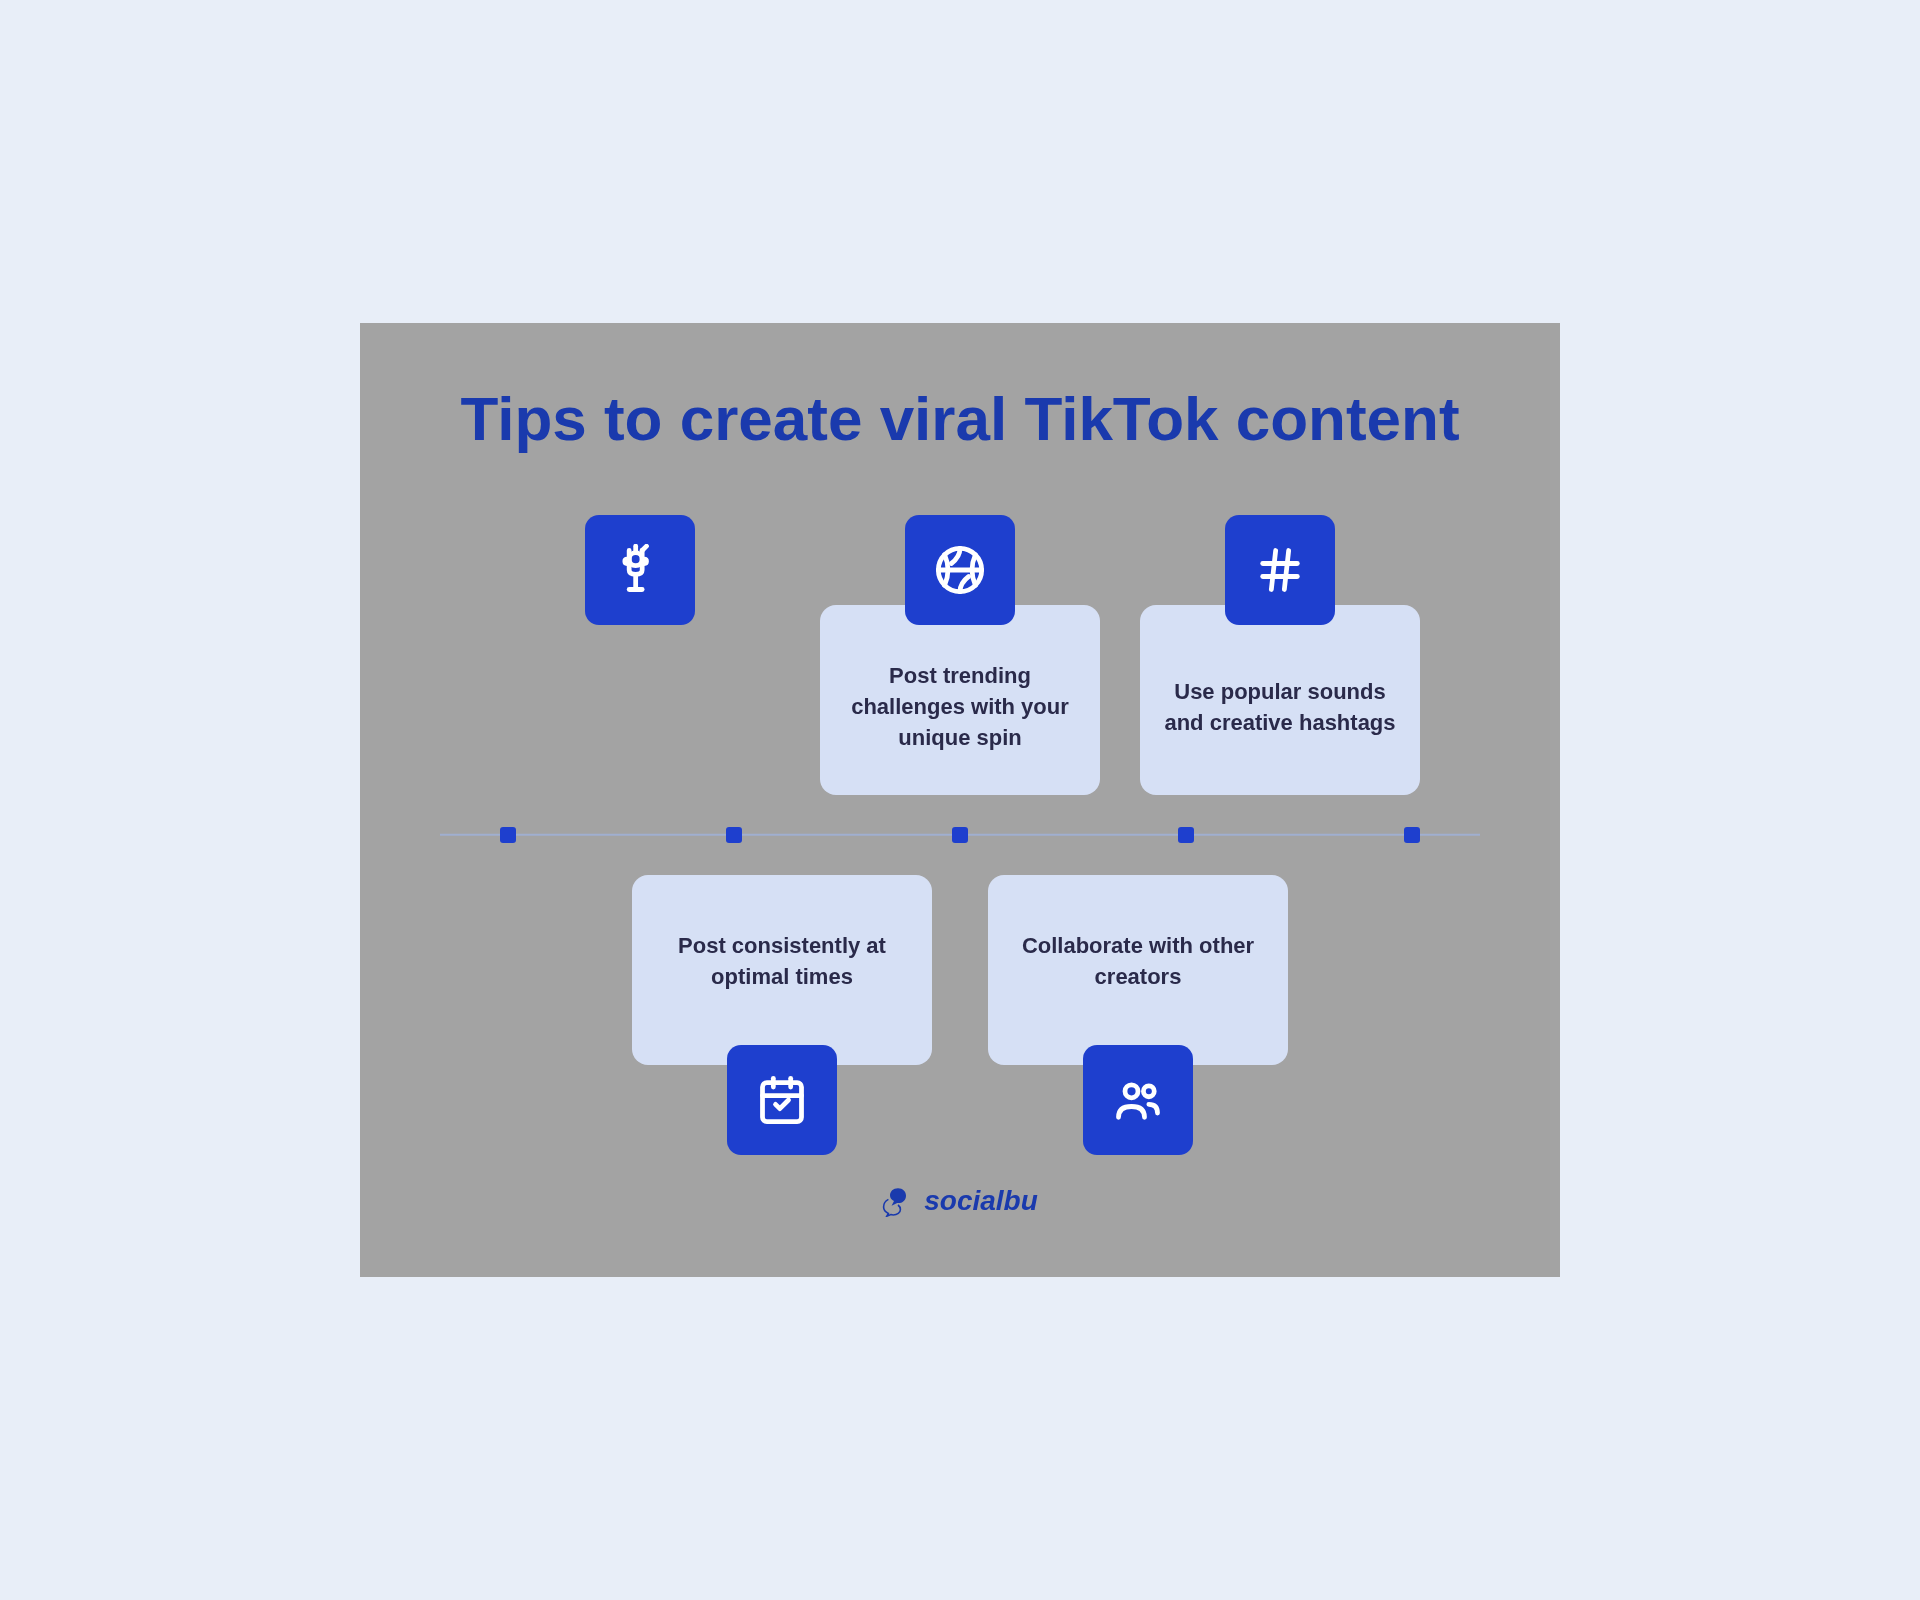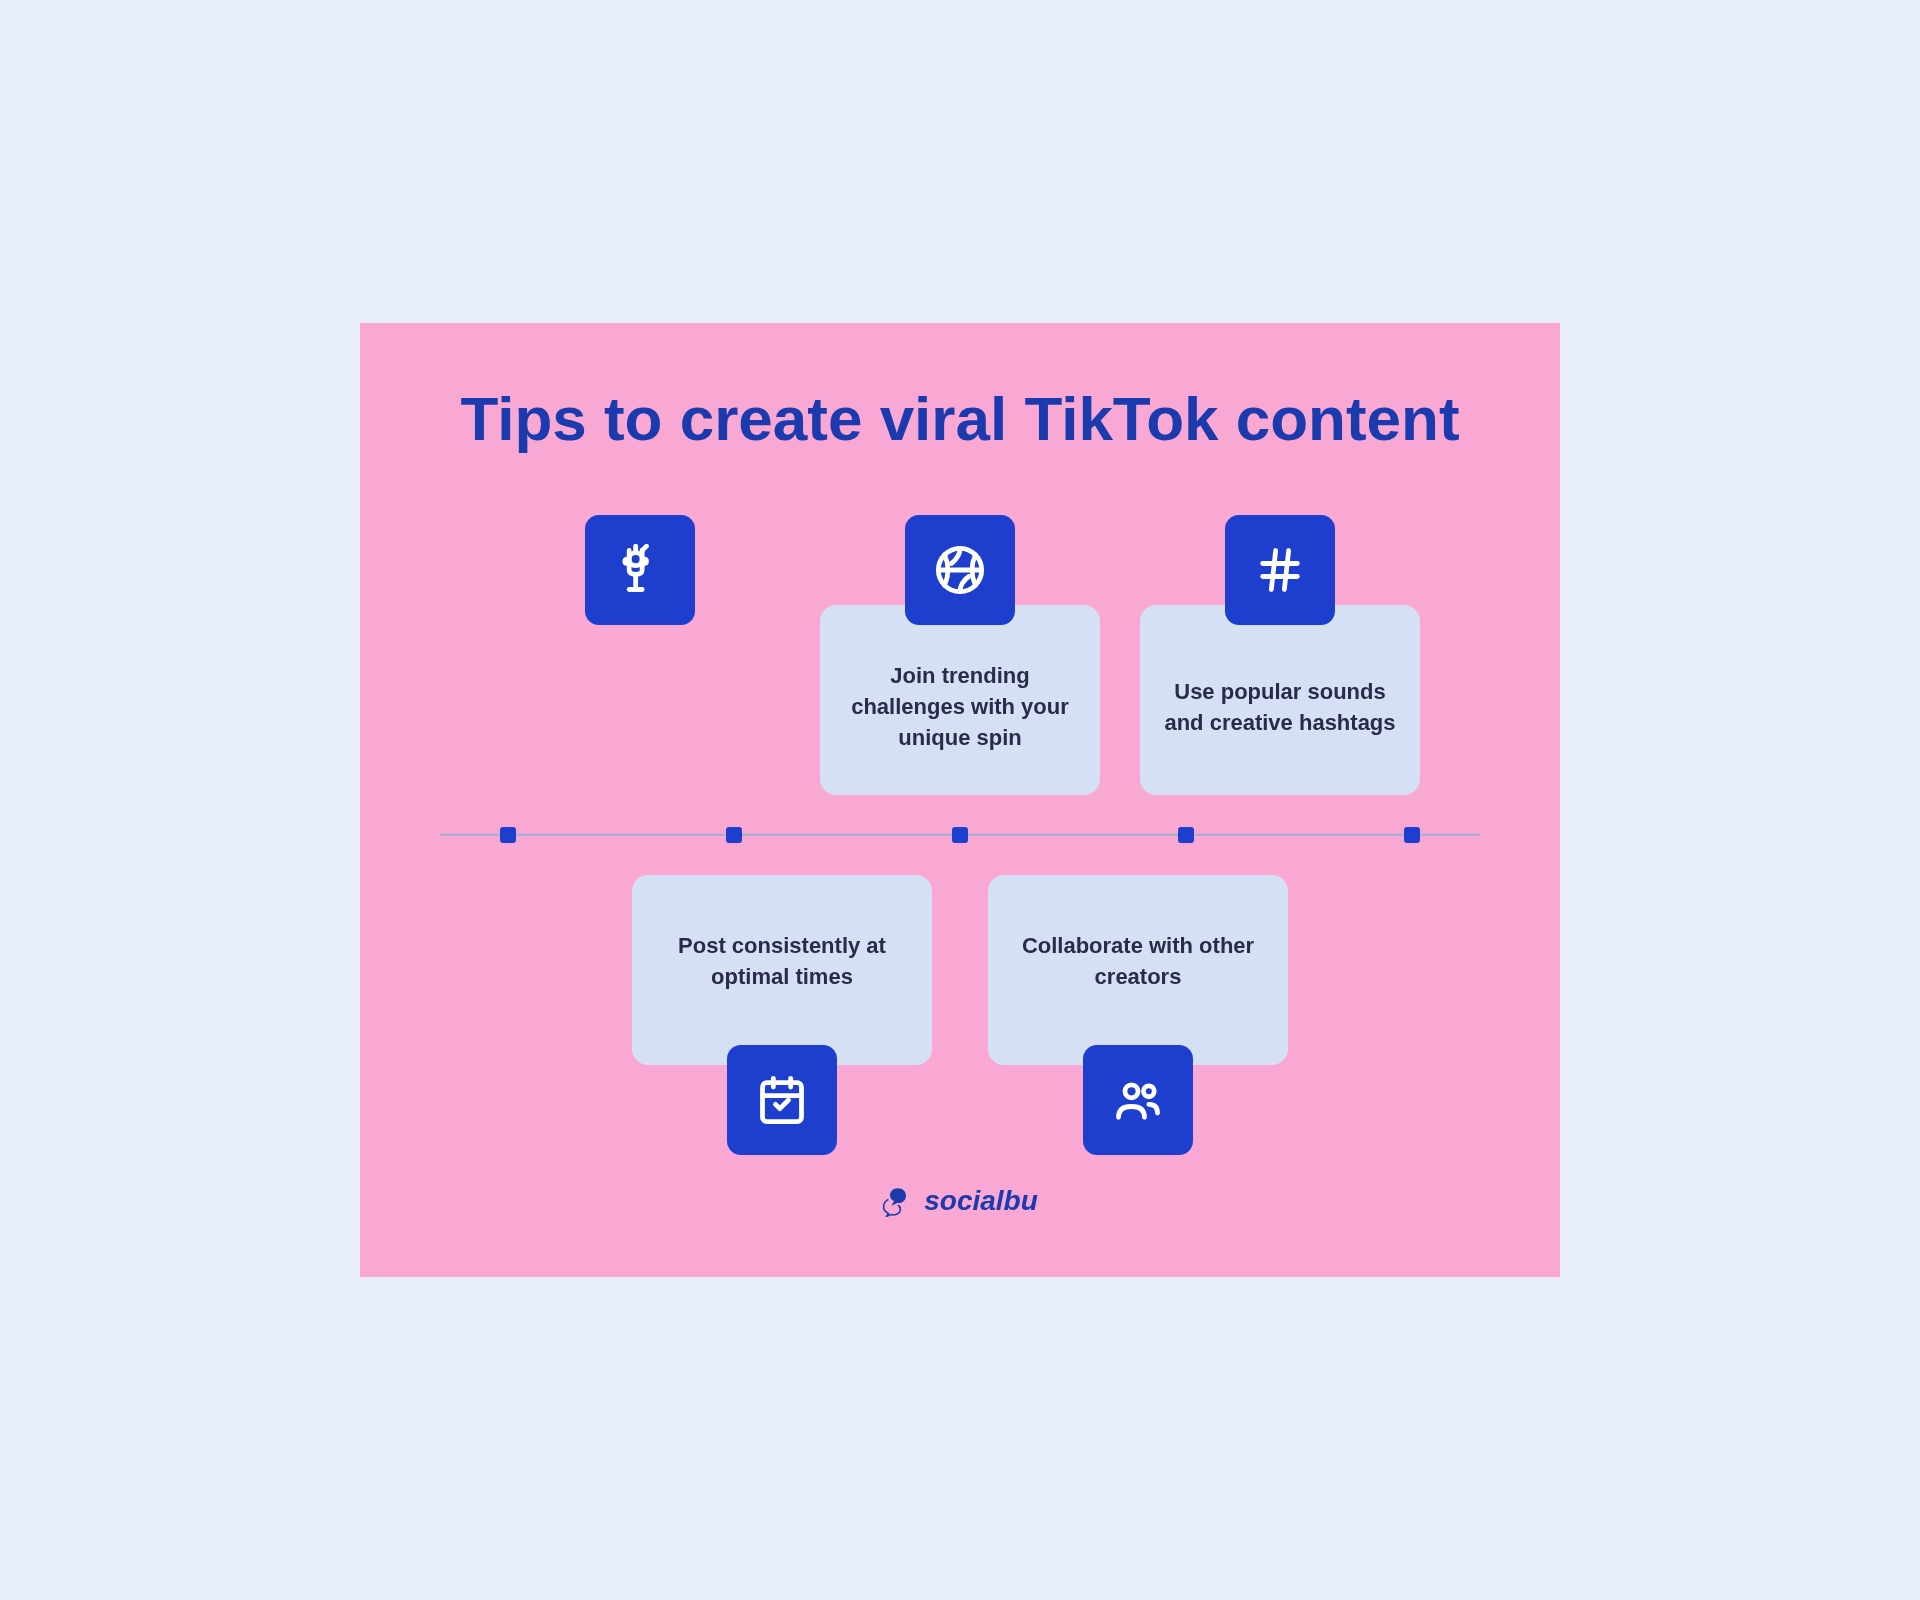--- a/index.html
+++ b/index.html
@@ -8,21 +8,21 @@
       background-color: #e8eef8;
       font-family: 'Segoe UI', Arial, sans-serif;
       display: flex;
       justify-content: center;
       align-items: center;
       min-height: 100vh;
       padding: 40px;
     }
 
     .infographic {
-      background-color: #f9a8d4;
+      background-color: #a3a3a3;
       width: 1200px;
       max-width: 100%;
       padding: 60px 80px 60px;
       display: flex;
       flex-direction: column;
       align-items: center;
     }
 
     .main-title {
       font-size: 62px;
@@ -217,21 +217,21 @@
         <svg viewBox="0 0 24 24">
           <circle cx="12" cy="12" r="10"></circle>
           <path d="M4.9 4.9 Q8 12 4.9 19.1"></path>
           <path d="M19.1 4.9 Q16 12 19.1 19.1"></path>
           <line x1="2" y1="12" x2="22" y2="12"></line>
           <path d="M12 2 Q12 6 8 9"></path>
           <path d="M12 22 Q12 18 16 15"></path>
         </svg>
       </div>
       <div class="card-text-box">
-        <p>Join trending challenges with your unique spin</p>
+        <p>Post trending challenges with your unique spin</p>
       </div>
     </div>
 
     <div class="card-top">
       <div class="icon-box">
         <svg viewBox="0 0 24 24" stroke="white" stroke-width="2.5" fill="none" stroke-linecap="round">
           <line x1="4" y1="9" x2="20" y2="9"></line>
           <line x1="4" y1="15" x2="20" y2="15"></line>
           <line x1="10" y1="3" x2="8" y2="21"></line>
           <line x1="16" y1="3" x2="14" y2="21"></line>

